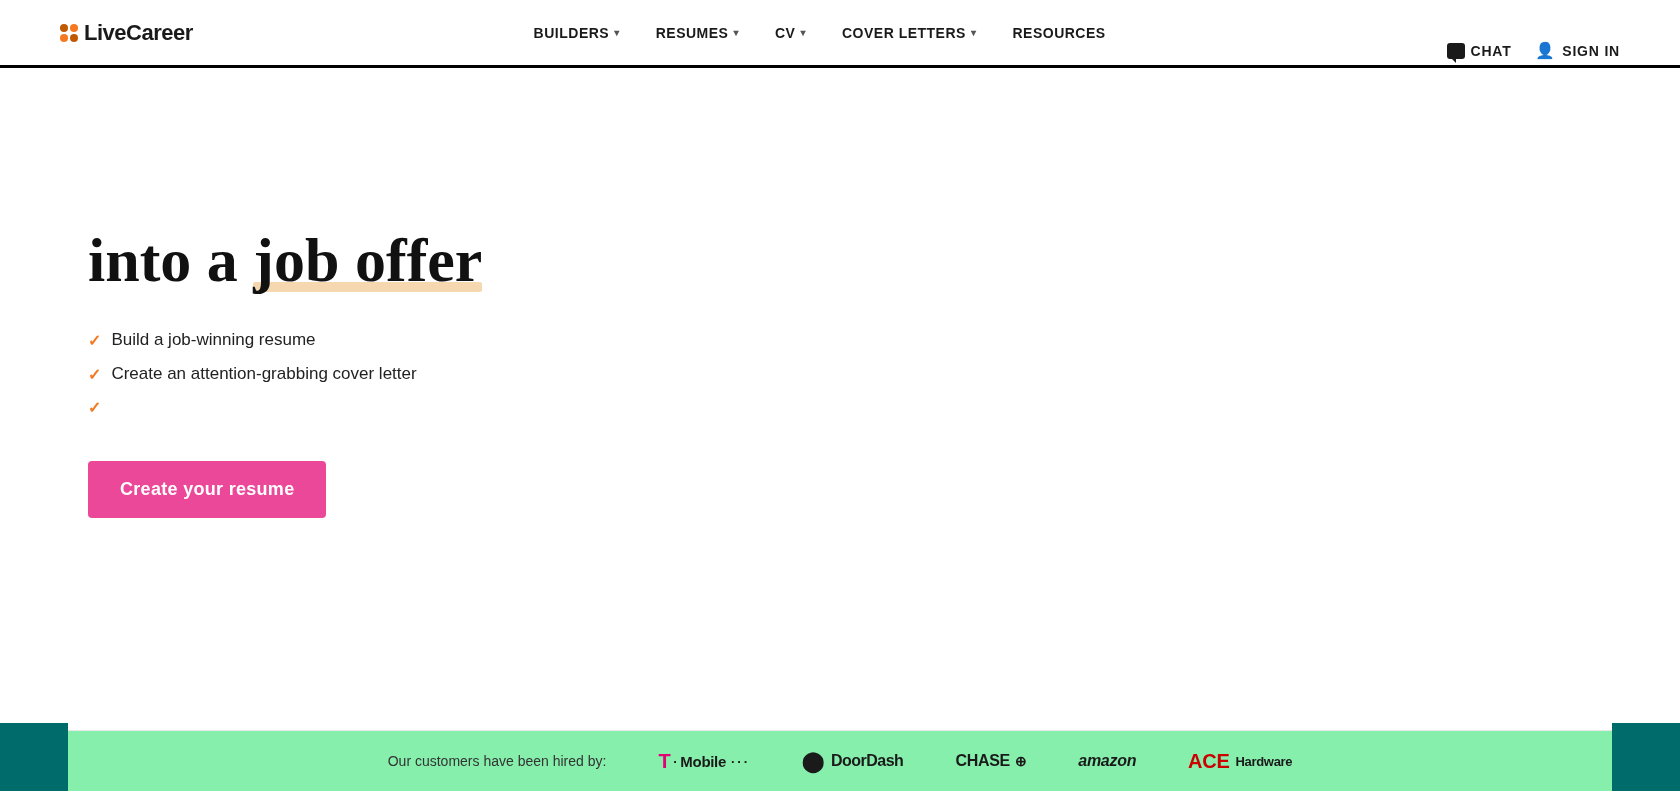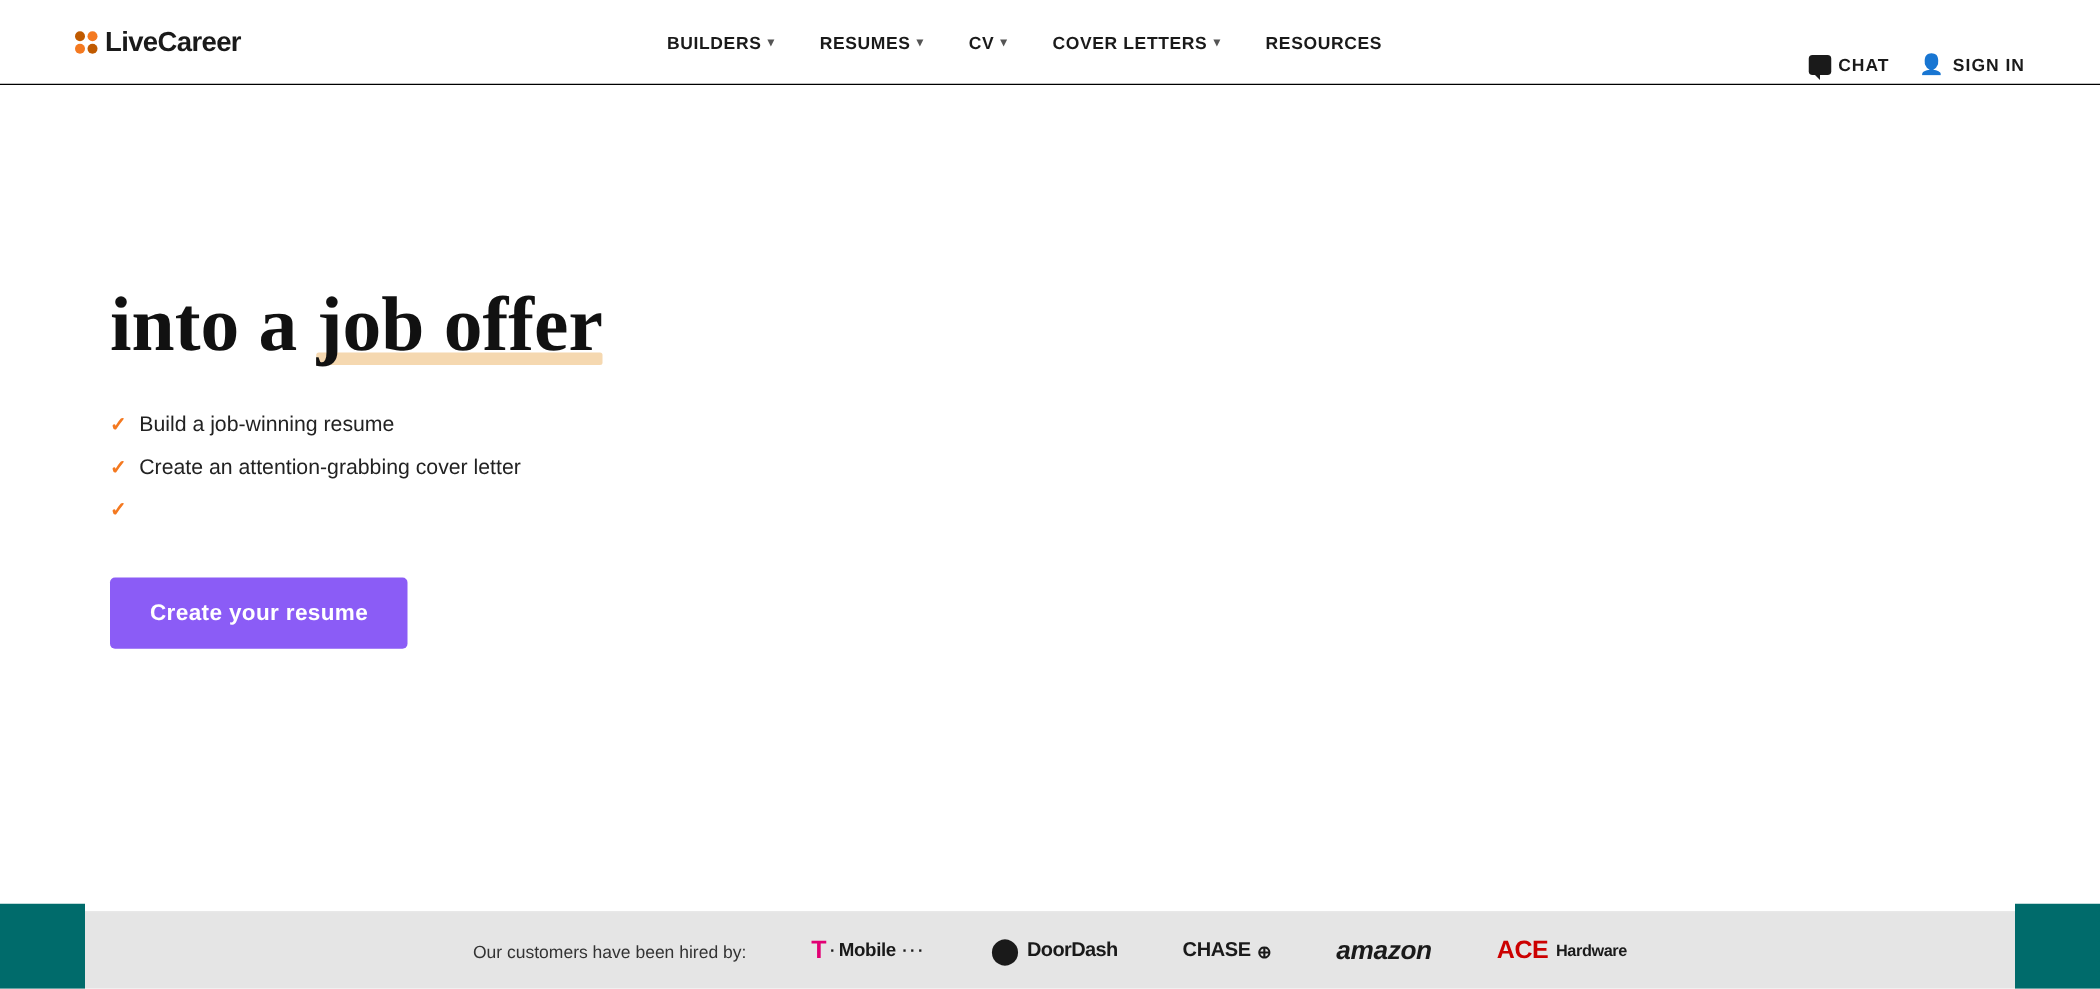--- a/index.html
+++ b/index.html
@@ -5,21 +5,21 @@
     * { margin: 0; padding: 0; box-sizing: border-box; }
     body { font-family: -apple-system, BlinkMacSystemFont, 'Segoe UI', Arial, sans-serif; background: #fff; width: 1680px; min-height: 791px; overflow-x: hidden; }
 
     
     nav {
       display: flex;
       align-items: center;
       justify-content: space-between;
       padding: 0 60px;
       height: 68px;
-      border-bottom: 1px solid #000000;
+      border-bottom: 3px solid #000000;
       position: relative;
       z-index: 10;
     }
     .nav-logo {
       display: flex;
       align-items: center;
       gap: 6px;
       text-decoration: none;
     }
     .logo-icon {
@@ -158,38 +158,38 @@
       font-size: 17px;
       color: #222;
     }
     .check-icon {
       color: #f47920;
       font-size: 16px;
       font-weight: 700;
     }
 
     .cta-button {
-      background: #8b5cf6;
+      background: #ec4899;
       color: #fff;
       border: none;
       padding: 18px 32px;
       font-size: 18px;
       font-weight: 700;
       border-radius: 4px;
       cursor: pointer;
       letter-spacing: 0.3px;
     }
 
     
     .customers-bar {
       position: absolute;
       bottom: 0;
       left: 0;
       right: 0;
-      background: #e5e5e5;
+      background: #86efac;
       border-top: 1px solid #e8e8e8;
       padding: 18px 0;
       display: flex;
       align-items: center;
       justify-content: center;
       gap: 52px;
       margin-top: 36px;
     }
     .customers-label {
       font-size: 14px;
@@ -209,21 +209,21 @@
     
     .tmobile-logo { font-size: 15px; font-weight: 700; color: #1a1a1a; }
 
     
     .doordash-logo { font-size: 16px; font-weight: 800; color: #1a1a1a; letter-spacing: -0.5px; }
 
     
     .chase-logo { font-size: 16px; font-weight: 700; color: #1a1a1a; }
 
     
-    .amazon-logo { font-size: 21px; font-weight: 700; color: #1a1a1a; font-style: italic; justify-content: center; }
+    .amazon-logo { font-size: 16px; font-weight: 700; color: #1a1a1a; font-style: italic; justify-content: center; }
 
     
     .ace-logo { font-size: 14px; font-weight: 800; color: #1a1a1a; }
 
     
     .teal-left {
       position: absolute;
       bottom: 0;
       left: 0;
       width: 68px;

